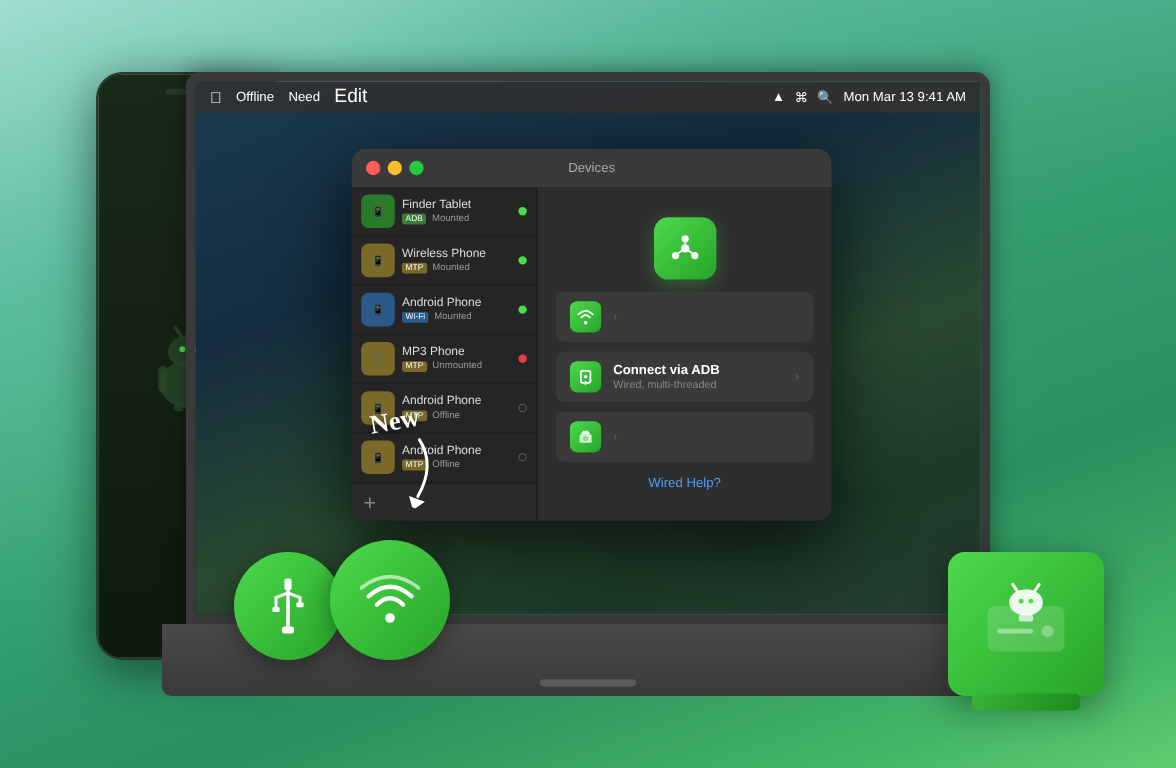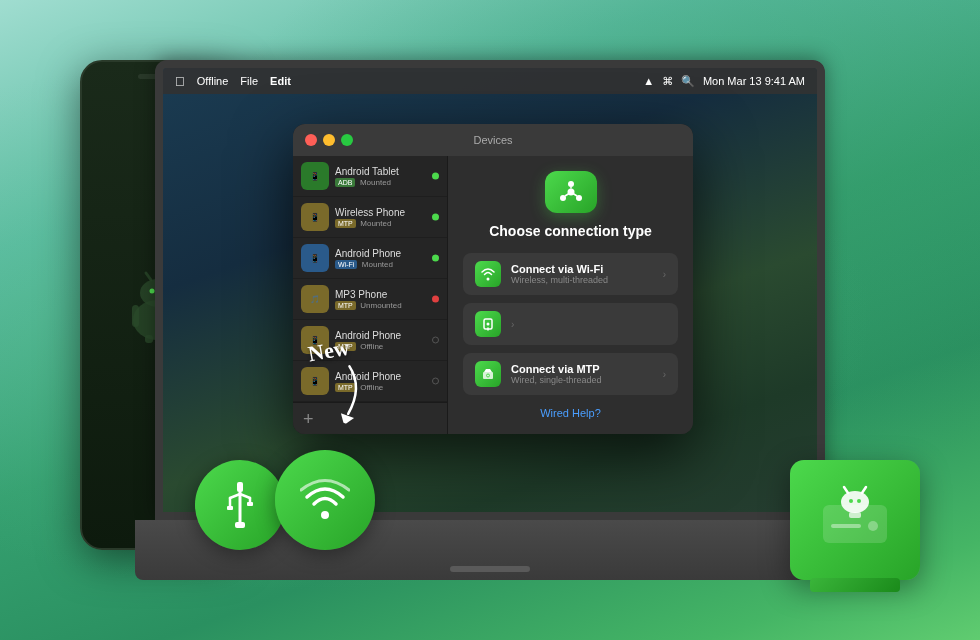--- a/index.html
+++ b/index.html
@@ -486,22 +486,22 @@
   </svg>
 </div>
 
 <div class="laptop-container">
   <div class="laptop-screen">
 
     <div class="macos-bar">
       <div class="macos-bar-left">
         <span class="apple-logo"></span>
         <span style="font-size:11px; color:#fff;">Offline</span>
-        <span style="font-size:11px; color:#fff;">File</span>
-        <span style="font-size:11px; color:#fff;font-weight:bold;">Edit</span>
+        <span style="font-size:11px; color:#fff;">Need</span>
+        <span style="font-size:16px; color:#fff;">Edit</span>
       </div>
       <div class="macos-bar-right">
         <span>▲</span>
         <span>⌘</span>
         <span>🔍</span>
         <span>Mon Mar 13  9:41 AM</span>
       </div>
     </div>
 
     <div class="macos-desktop">
@@ -515,21 +515,21 @@
             <div class="win-btn win-btn-max"></div>
           </div>
           <span class="window-title">Devices</span>
         </div>
 
         <div class="app-sidebar">
 
           <div class="sidebar-item">
             <div class="device-icon-badge badge-adb">📱</div>
             <div class="device-info">
-              <div class="device-name">Android Tablet</div>
+              <div class="device-name">Finder Tablet</div>
               <div class="device-status">
                 <span class="device-type-badge badge-adb" style="background:#3a7a3a; font-size:7px; padding:1px 3px; border-radius:2px; color:#fff;">ADB</span>
                 <span style="font-size:8px; color:#999;">Mounted</span>
               </div>
             </div>
             <div class="status-dot dot-green"></div>
           </div>
 
           <div class="sidebar-item">
             <div class="device-icon-badge badge-mtp">📱</div>
@@ -603,59 +603,54 @@
               <circle cx="16" cy="8" r="3" fill="white"></circle>
               <circle cx="8" cy="22" r="3" fill="white"></circle>
               <circle cx="24" cy="22" r="3" fill="white"></circle>
               <circle cx="16" cy="16" r="3.5" fill="white"></circle>
               <line x1="16" y1="11" x2="16" y2="12.5" stroke="white" stroke-width="1.5"></line>
               <line x1="14" y1="17.5" x2="10" y2="20" stroke="white" stroke-width="1.5"></line>
               <line x1="18" y1="17.5" x2="22" y2="20" stroke="white" stroke-width="1.5"></line>
             </svg>
           </div>
 
-          <div class="choose-title">Choose connection type</div>
 
           <div class="connection-option">
             <div class="conn-icon conn-wifi">
               <svg width="14" height="14" viewBox="0 0 14 14" fill="white">
                 <path d="M7 10.5a1.5 1.5 0 100 3 1.5 1.5 0 000-3z"></path>
                 <path d="M3.5 7.5C4.8 6.2 5.8 5.5 7 5.5s2.2.7 3.5 2" stroke="white" stroke-width="1.5" fill="none" stroke-linecap="round"></path>
                 <path d="M1 5C3 3 4.9 2 7 2s4 1 6 3" stroke="white" stroke-width="1.5" fill="none" stroke-linecap="round"></path>
               </svg>
             </div>
-            <div class="conn-text">
-              <div class="conn-title">Connect via Wi-Fi</div>
-              <div class="conn-subtitle">Wireless, multi-threaded</div>
-            </div>
             <span class="conn-arrow">›</span>
           </div>
 
           <div class="connection-option">
             <div class="conn-icon conn-adb">
               <svg width="14" height="14" viewBox="0 0 14 14" fill="white">
                 <rect x="3" y="2" width="8" height="10" rx="1.5" stroke="white" stroke-width="1.5" fill="none"></rect>
                 <path d="M7 11v2" stroke="white" stroke-width="1.5" stroke-linecap="round"></path>
                 <circle cx="7" cy="7" r="1.5" fill="white"></circle>
               </svg>
             </div>
+            <div class="conn-text">
+              <div class="conn-title">Connect via ADB</div>
+              <div class="conn-subtitle">Wired, multi-threaded</div>
+            </div>
             <span class="conn-arrow">›</span>
           </div>
 
           <div class="connection-option">
             <div class="conn-icon conn-mtp">
               <svg width="14" height="14" viewBox="0 0 14 14" fill="white">
                 <path d="M5 2h4l2 3H3L5 2z" fill="white"></path>
                 <rect x="2" y="5" width="10" height="7" rx="1" fill="white" opacity="0.8"></rect>
                 <circle cx="7" cy="8.5" r="1.5" fill="none" stroke="#4cd94c" stroke-width="1"></circle>
               </svg>
-            </div>
-            <div class="conn-text">
-              <div class="conn-title">Connect via MTP</div>
-              <div class="conn-subtitle">Wired, single-threaded</div>
             </div>
             <span class="conn-arrow">›</span>
           </div>
 
           <div class="need-help">Wired Help?</div>
         </div>
       </div>
     </div>
   </div>
 

